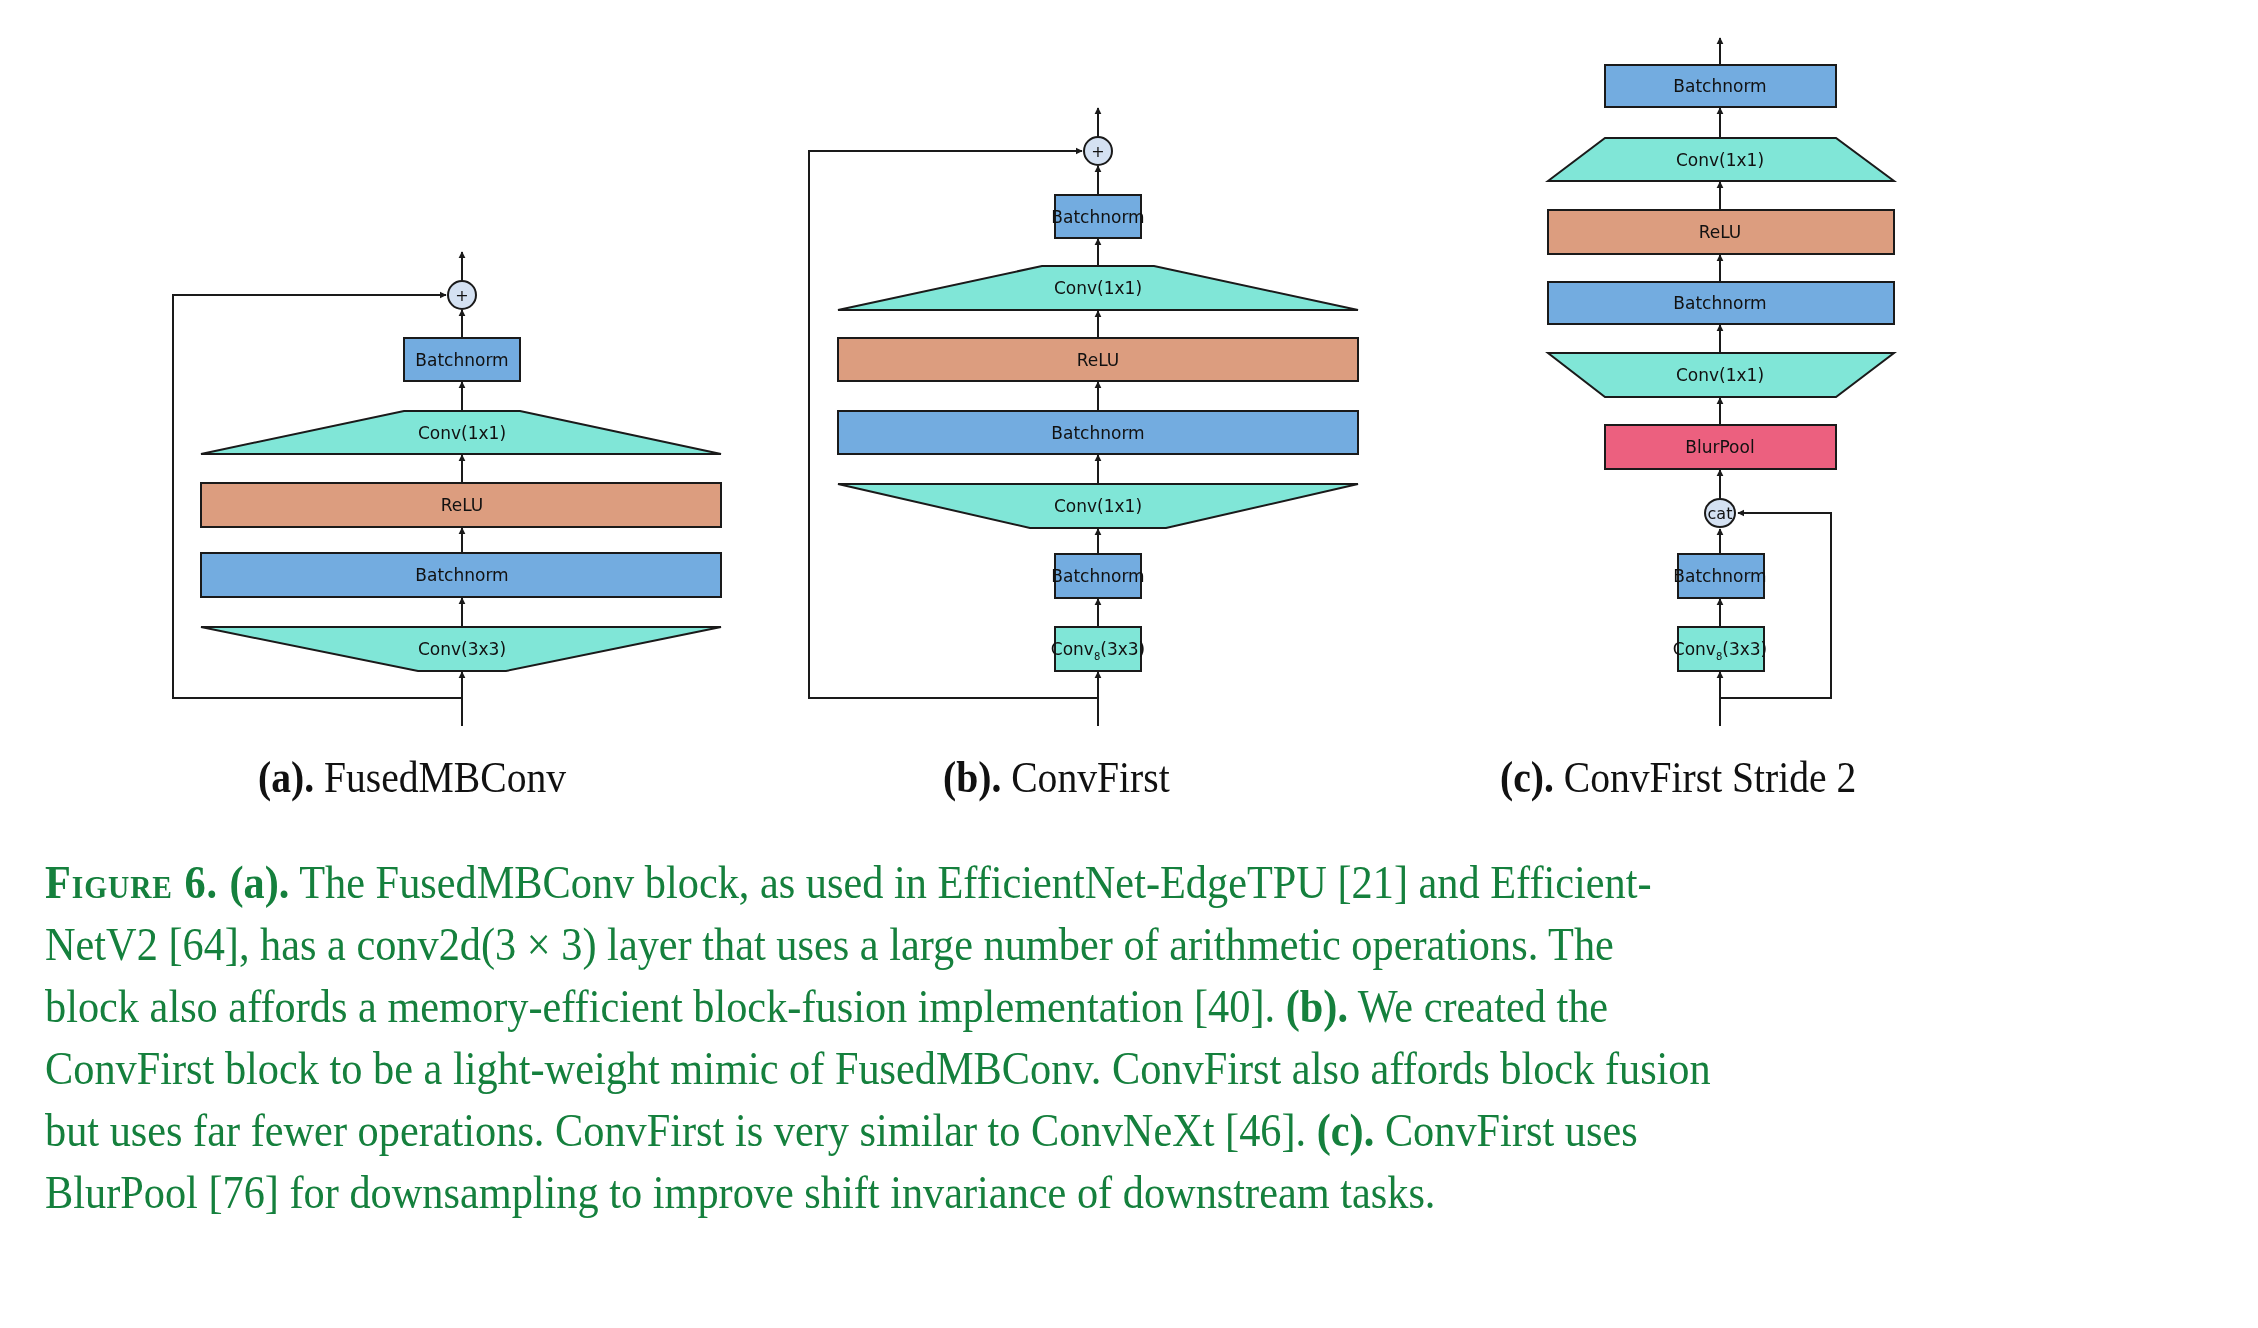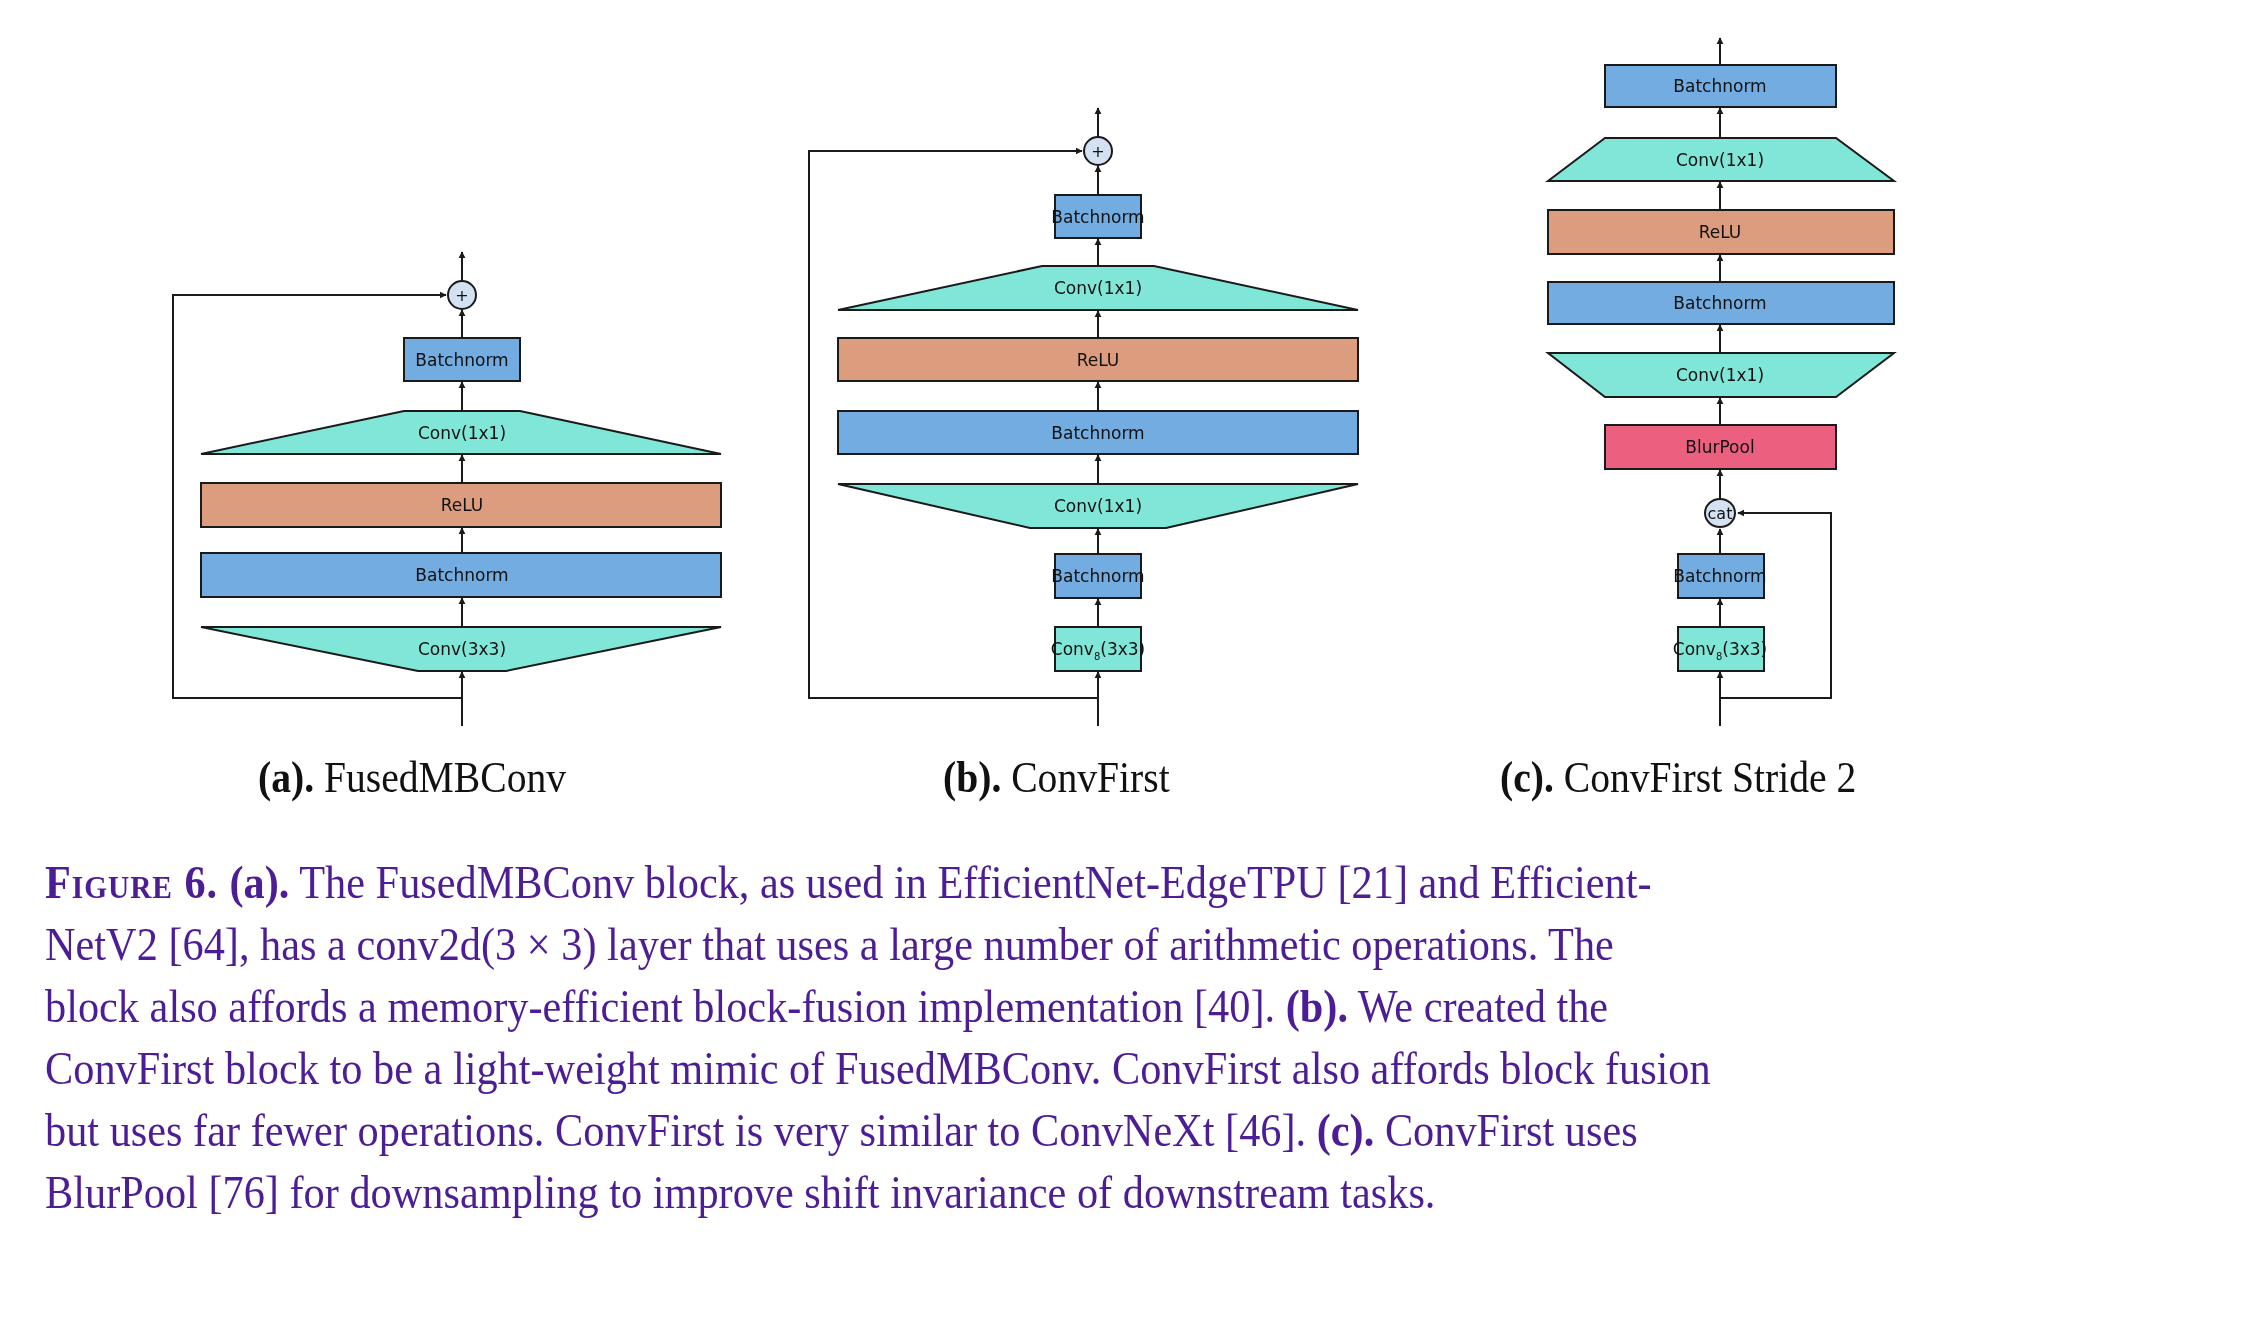--- a/index.html
+++ b/index.html
@@ -3,21 +3,21 @@
 <meta charset="utf-8">
 <style>
   html, body { margin: 0; padding: 0; background: #ffffff; }
   body { width: 2258px; height: 1328px; position: relative; overflow: hidden; }
   #diagram { position: absolute; left: 0; top: 0; }
   .node-label { font-family: "DejaVu Sans", sans-serif; font-size: 17px; fill: #111; }
   .sub-label { font-family: "DejaVu Sans", sans-serif; font-size: 10px; fill: #111; }
   .op-label { font-family: "DejaVu Sans", sans-serif; font-size: 16px; fill: #111; }
   .subcap { position: absolute; font-family: "Liberation Serif", serif; font-size: 44px; color: #111; white-space: nowrap; transform: scaleX(0.9); transform-origin: left top; }
   .subcap b { font-weight: bold; }
-  #caption { position: absolute; left: 45px; top: 852px; width: 2150px; font-family: "Liberation Serif", serif; font-size: 46px; line-height: 62px; color: #4c1d95; }
+  #caption { position: absolute; left: 45px; top: 852px; width: 2150px; font-family: "Liberation Serif", serif; font-size: 46px; line-height: 62px; color: #15803d; }
   #caption .line { display: block; white-space: nowrap; transform: scaleX(0.92); transform-origin: left top; }
   .fig-tag { font-weight: bold; font-variant: small-caps; letter-spacing: 1px; }
   .bold { font-weight: bold; }
 </style>
 </head>
 <body>
 
 <svg id="diagram" width="2258" height="820" viewBox="0 0 2258 820" xmlns="http://www.w3.org/2000/svg">
   <defs>
     <marker id="arrow" viewBox="0 0 10 10" refX="9" refY="5" markerWidth="7" markerHeight="9" orient="auto-start-reverse" markerUnits="userSpaceOnUse">

